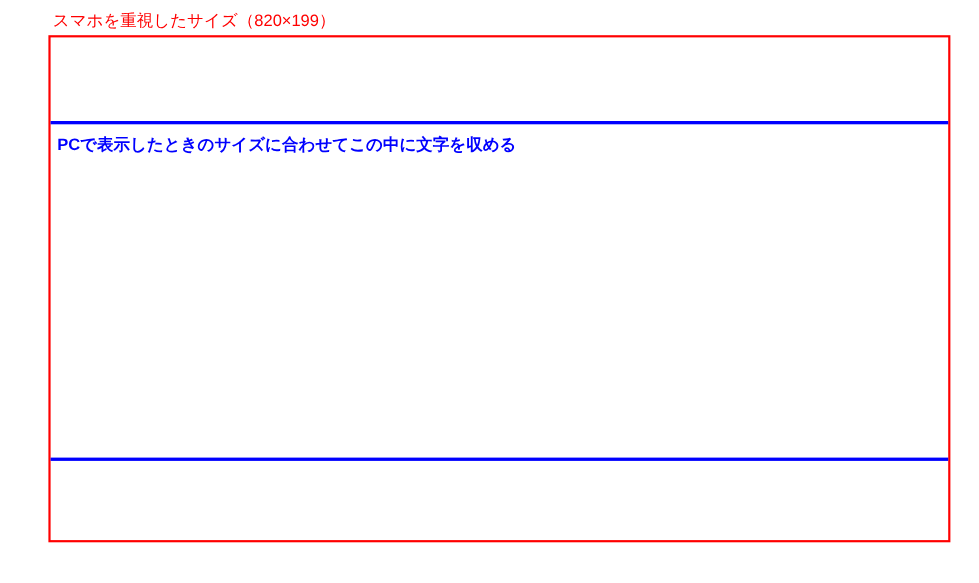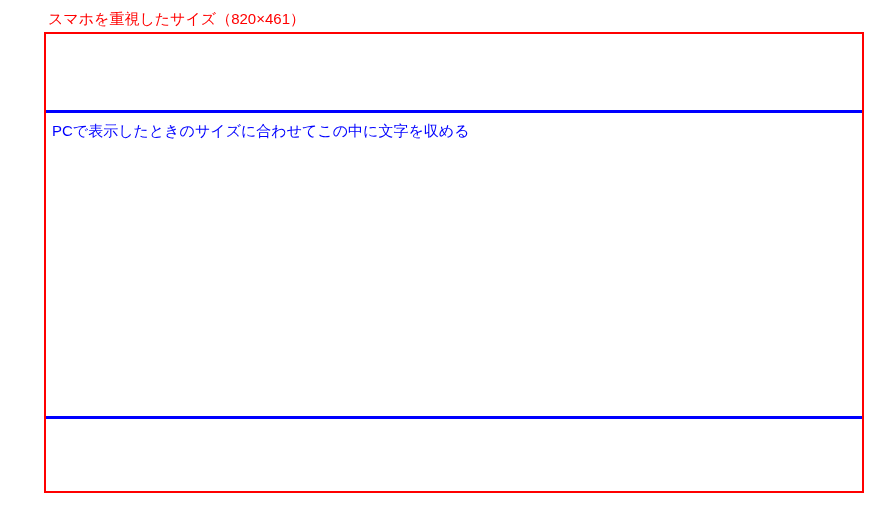--- a/index.html
+++ b/index.html
@@ -46,25 +46,25 @@
       right: 0;
       height: 0;
       border-top: 3px solid #0000ff;
     }
     .inner-label {
       position: absolute;
       top: 88px;
       left: 6px;
       color: #0000ff;
       font-size: 15px;
-      font-weight: normal;
+      font-weight: bold;
     }
   </style>
 </head>
 <body>
 
-<div class="outer-label">スマホを重視したサイズ（820×461）</div>
+<div class="outer-label">スマホを重視したサイズ（820×199）</div>
 
 <div class="outer-box">
   <div class="inner-top-line"></div>
   <div class="inner-label">PCで表示したときのサイズに合わせてこの中に文字を収める</div>
   <div class="inner-bottom-line"></div>
 </div>
 
 </body></html>

